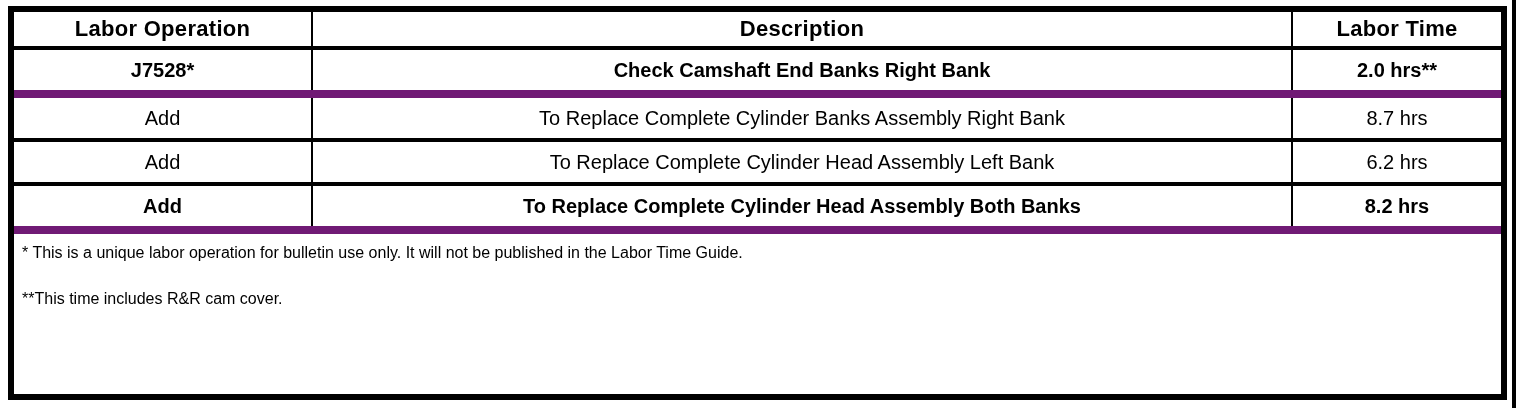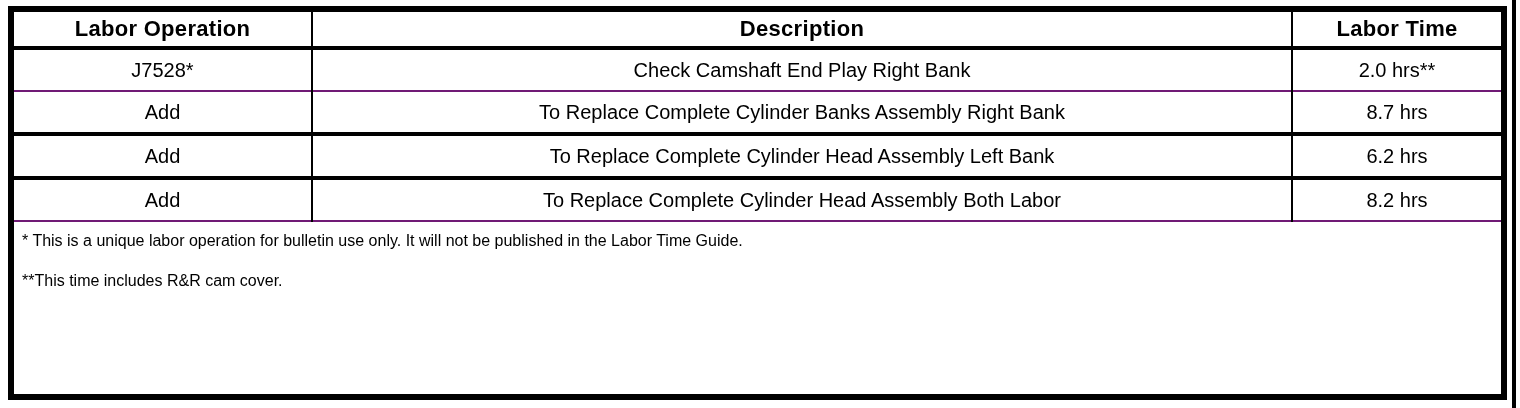--- a/index.html
+++ b/index.html
@@ -22,28 +22,28 @@
   col.c2 { width: 980px; }
   th, td {
     border-left: 2px solid #000;
     text-align: center; vertical-align: middle;
     padding: 0; overflow: hidden; white-space: nowrap;
     font-size: 20px; height: 40px; margin-left: 39px;
   }
   th:first-child, td:first-child { border-left: none; }
   thead tr { border-bottom: 4px solid #000; }
   thead th { font-weight: bold; font-size: 22px; height: 34px; letter-spacing: 0.3px; }
-  tr.sep-thin  { border-bottom: 2px solid #701a75; }
+  tr.sep-thin  { border-bottom: 8px solid #701a75; font-weight: bold; }
   tr.sep-thick { border-bottom: 4px solid #000; }
   .footnotes { padding: 7px 10px 0 8px; }
   .footnote {
     margin: 0; font-size: 16px; line-height: 24px;
     white-space: nowrap; overflow: hidden;
   }
-  .footnote + .footnote { margin-top: 16px; }
+  .footnote + .footnote { margin-top: 22px; }
   .page-edge-line {
     position: absolute; left: 1512px; top: 0;
     width: 4px; height: 408px; background: #000;
   }
 </style>
 </head>
 <body>
 
 <div class="doc-table-wrap">
   <table class="labor-table">
@@ -55,36 +55,36 @@
     <thead>
       <tr>
         <th>Labor Operation</th>
         <th>Description</th>
         <th>Labor Time</th>
       </tr>
     </thead>
     <tbody>
       <tr class="sep-thin">
         <td>J7528*</td>
-        <td>Check Camshaft End Play Right Bank</td>
+        <td>Check Camshaft End Banks Right Bank</td>
         <td>2.0 hrs**</td>
       </tr>
       <tr class="sep-thick">
         <td>Add</td>
         <td>To Replace Complete Cylinder Banks Assembly Right Bank</td>
         <td>8.7 hrs</td>
       </tr>
       <tr class="sep-thick">
         <td>Add</td>
         <td>To Replace Complete Cylinder Head Assembly Left Bank</td>
         <td>6.2 hrs</td>
       </tr>
       <tr class="sep-thin">
         <td>Add</td>
-        <td>To Replace Complete Cylinder Head Assembly Both Labor</td>
+        <td>To Replace Complete Cylinder Head Assembly Both Banks</td>
         <td>8.2 hrs</td>
       </tr>
     </tbody>
   </table>
   <div class="footnotes">
     <p class="footnote">* This is a unique labor operation for bulletin use only. It will not be published in the Labor Time Guide.</p>
     <p class="footnote">**This time includes R&amp;R cam cover.</p>
   </div>
 </div>
 

